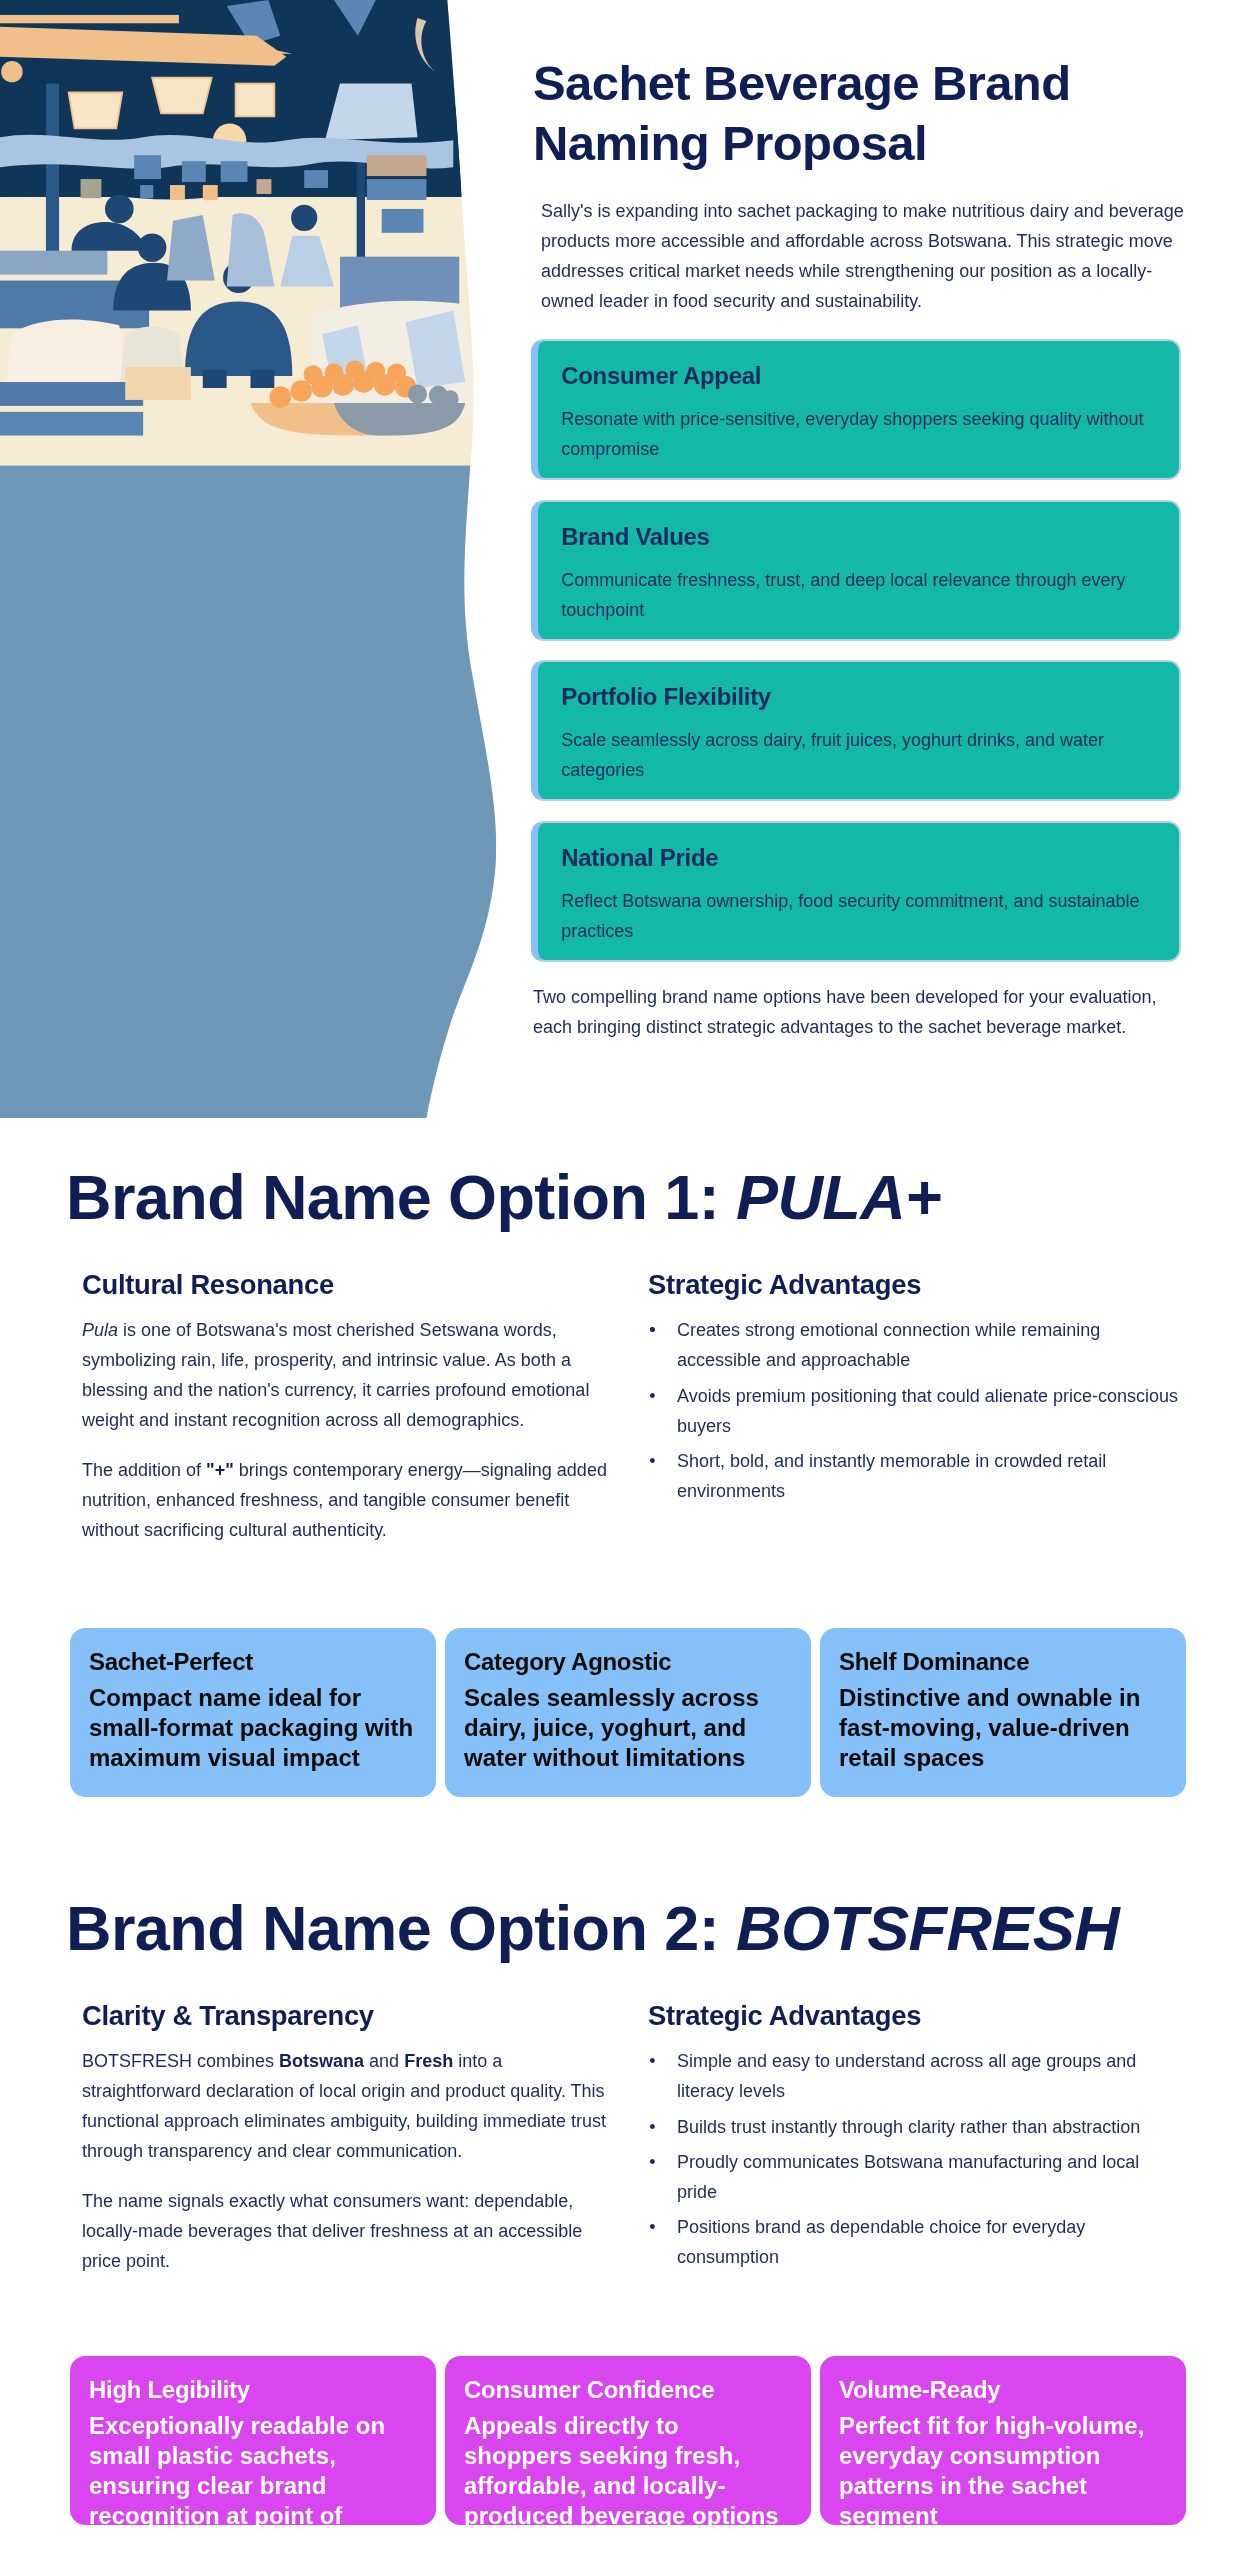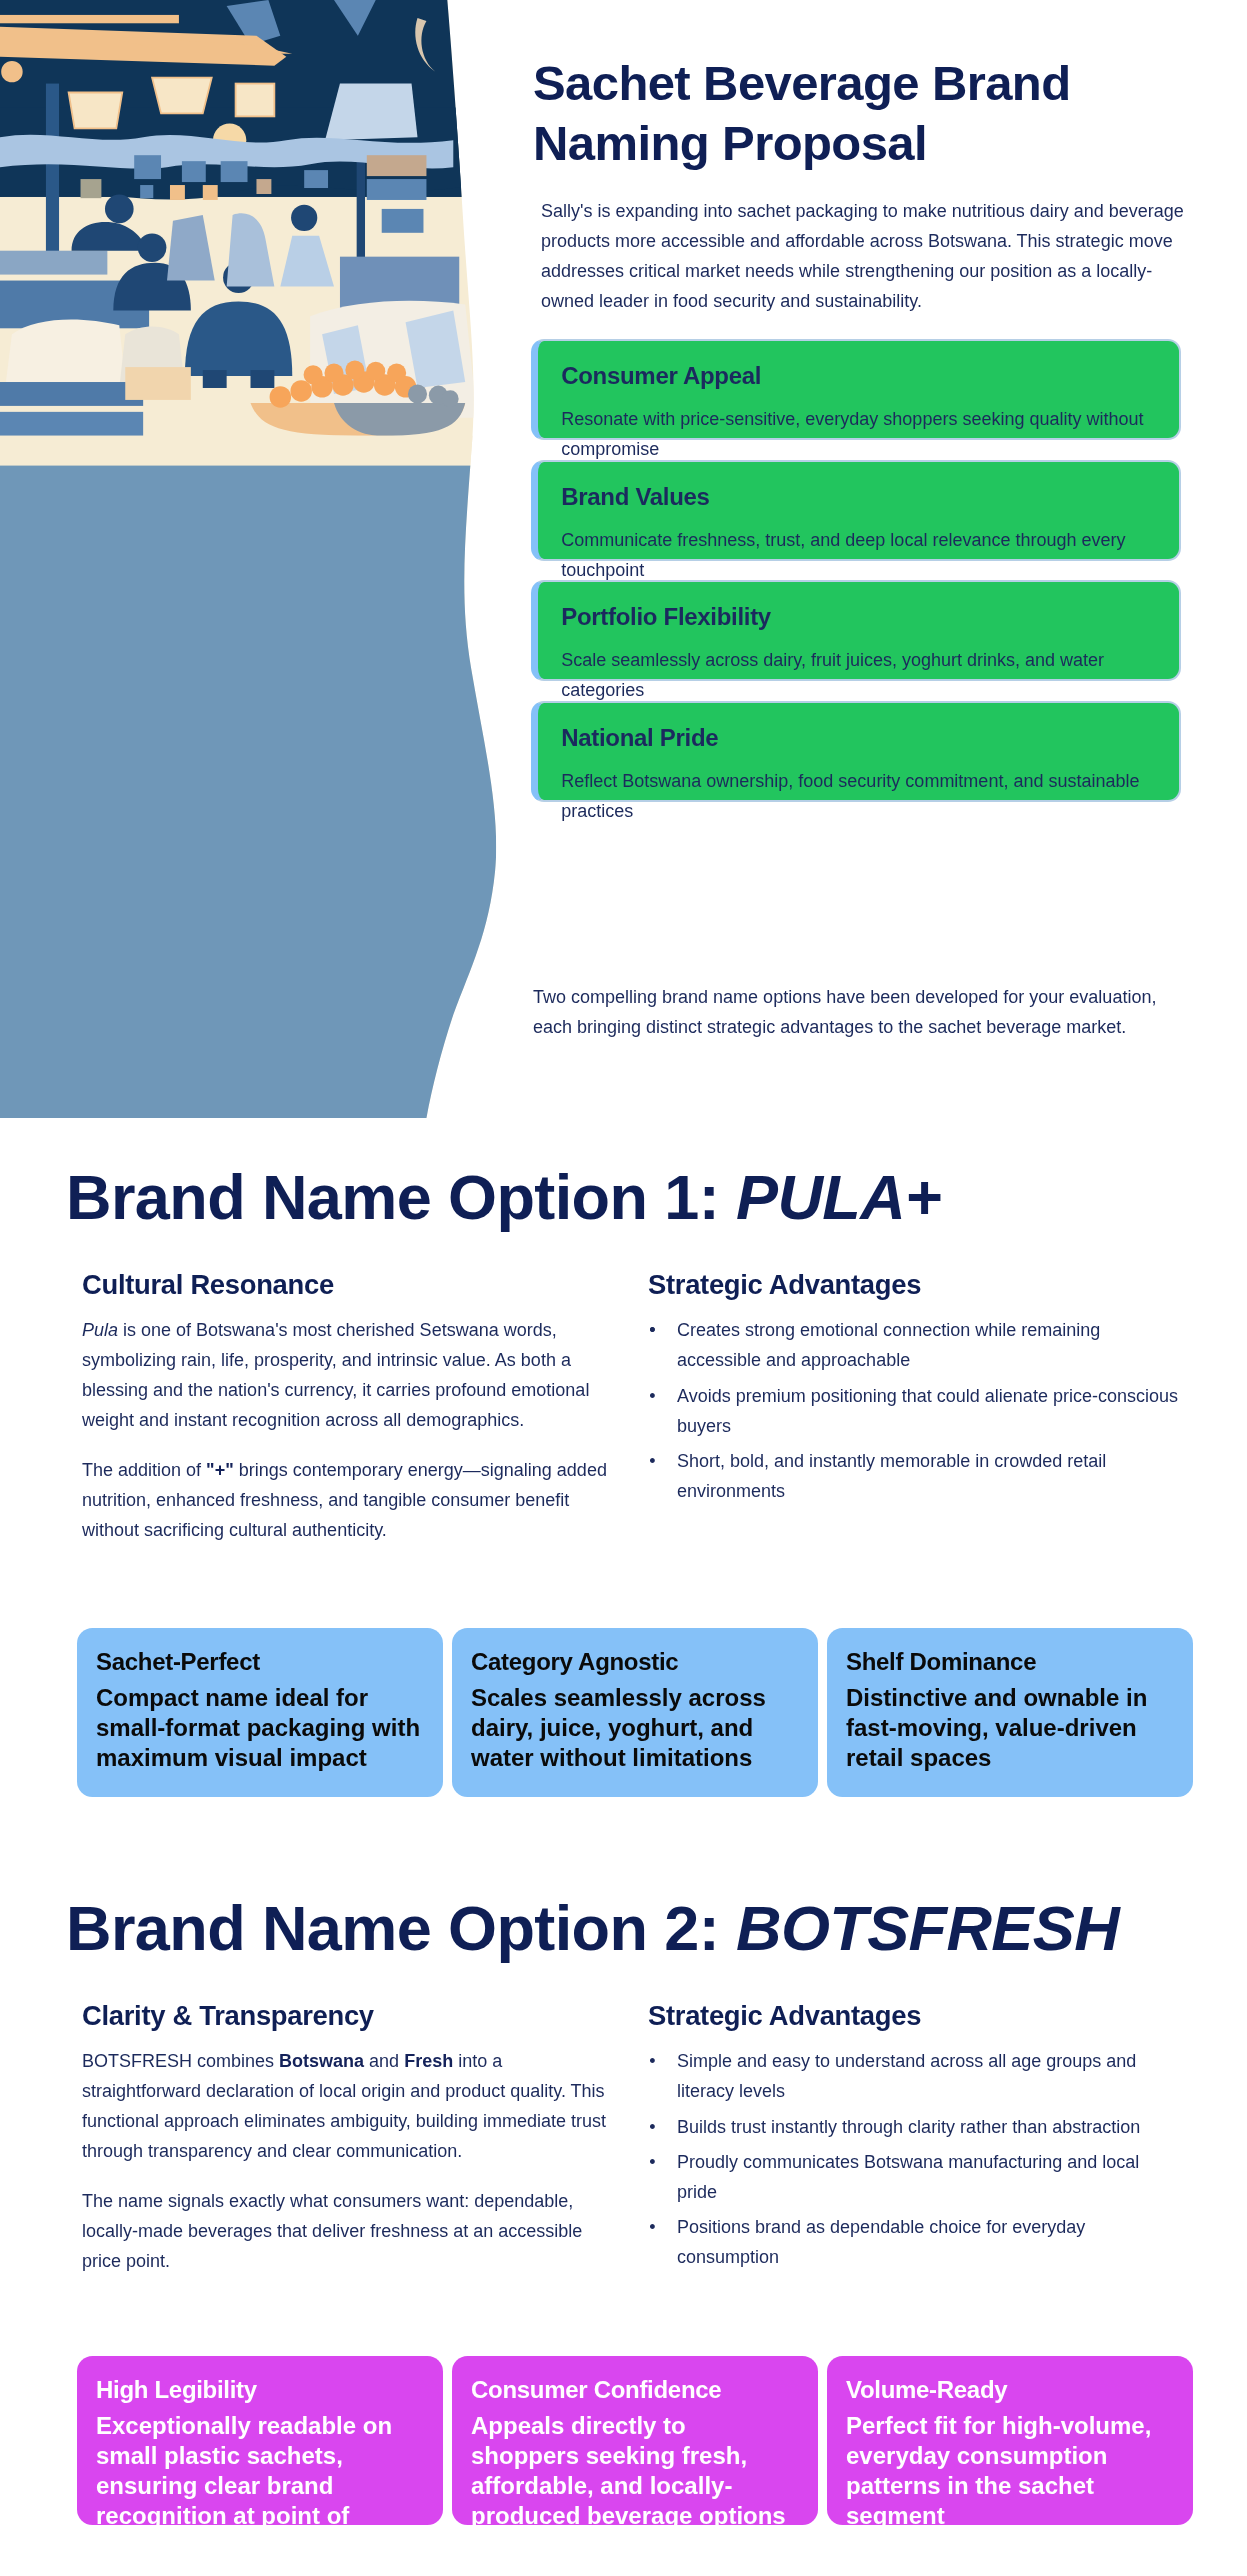--- a/index.html
+++ b/index.html
@@ -23,23 +23,23 @@
     position: absolute; top: 53px; left: 0; width: 656px;
     font-size: 49px; line-height: 60px; font-weight: 700; color: #0f1f55;
     letter-spacing: -0.6px;
   }
   .hero-intro {
     position: absolute; top: 196px; left: 8px; width: 650px;
     font-size: 18px; line-height: 30px; color: #1c2a5c;
   }
   .goal-cards { position: absolute; top: 339px; left: -1.8px; width: 650px; }
   .goal-card {
-    position: relative; height: 101px; margin-bottom: 19.7px;
+    position: relative; height: 141px; margin-bottom: 19.7px;
     border: 2.4px solid #b6cfe6; border-left: 7.8px solid #85c1f8;
-    border-radius: 13px; background: #22c55e;
+    border-radius: 13px; background: #14b8a6;
     padding: 20px 24px 0 23px;
   }
   .goal-card h3 {
     font-size: 24px; line-height: 30px; font-weight: 600; color: #1b2a5e;
     margin-bottom: 13px; letter-spacing: -0.3px;
   }
   .goal-card p { font-size: 18px; line-height: 30px; color: #1c2a5c; }
   .hero-outro {
     position: absolute; top: 982px; left: 0; width: 650px;
     font-size: 18px; line-height: 30px; color: #1c2a5c;
@@ -71,21 +71,21 @@
   .adv-list { list-style: none; }
   .adv-list li {
     position: relative; padding-left: 29px;
     font-size: 18px; line-height: 30px; color: #1c2a5c; margin-bottom: 5.4px;
   }
   .adv-list li .bullet {
     position: absolute; left: 1.2px; top: 0; font-size: 18px; line-height: 30px;
     color: #1c2a5c;
   }
   .feature-row {
-    position: absolute; left: 11px; width: 1116px; height: 169px;
+    position: absolute; left: 4px; width: 1116px; height: 169px;
     display: flex; gap: 9px;
   }
   .option-1 .feature-row { top: 461px; }
   .option-2 .feature-row { top: 458px; }
   .feature-card {
     flex: 1; height: 169px; border-radius: 15.5px;
     padding: 19px 19px 0 19px;
   }
   .feature-card h4 {
     font-size: 24px; line-height: 30px; font-weight: 600;

